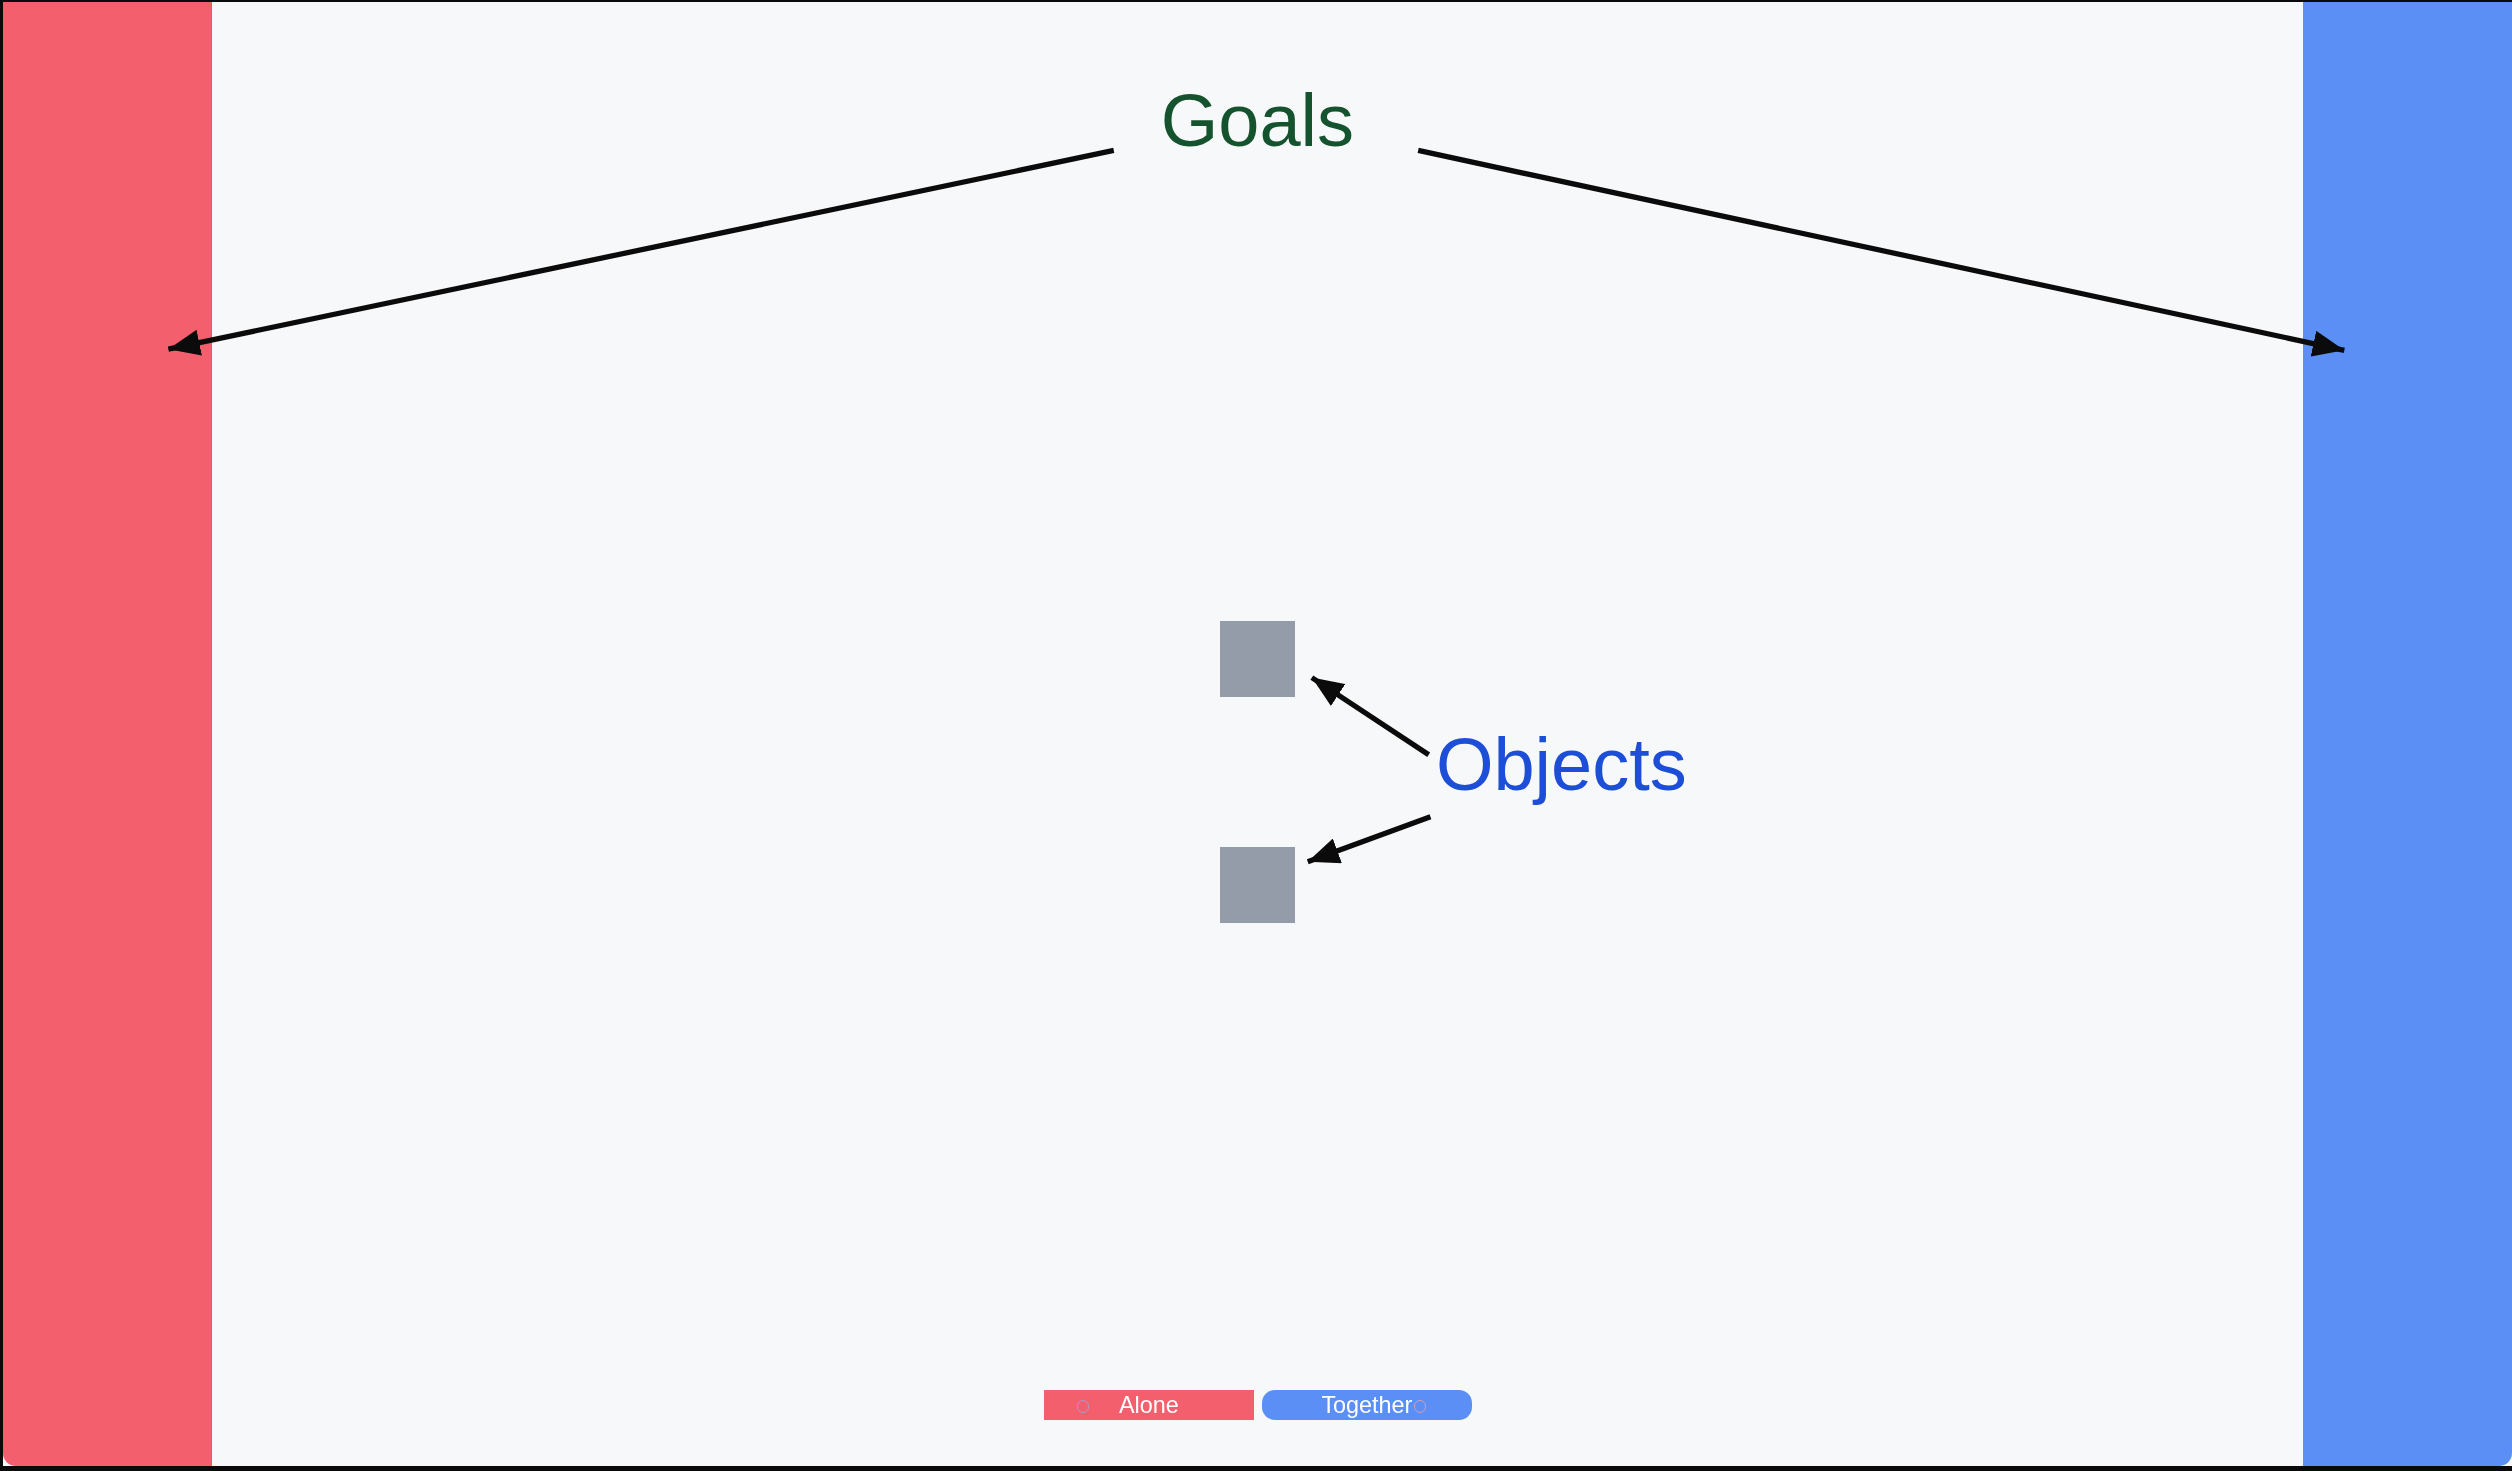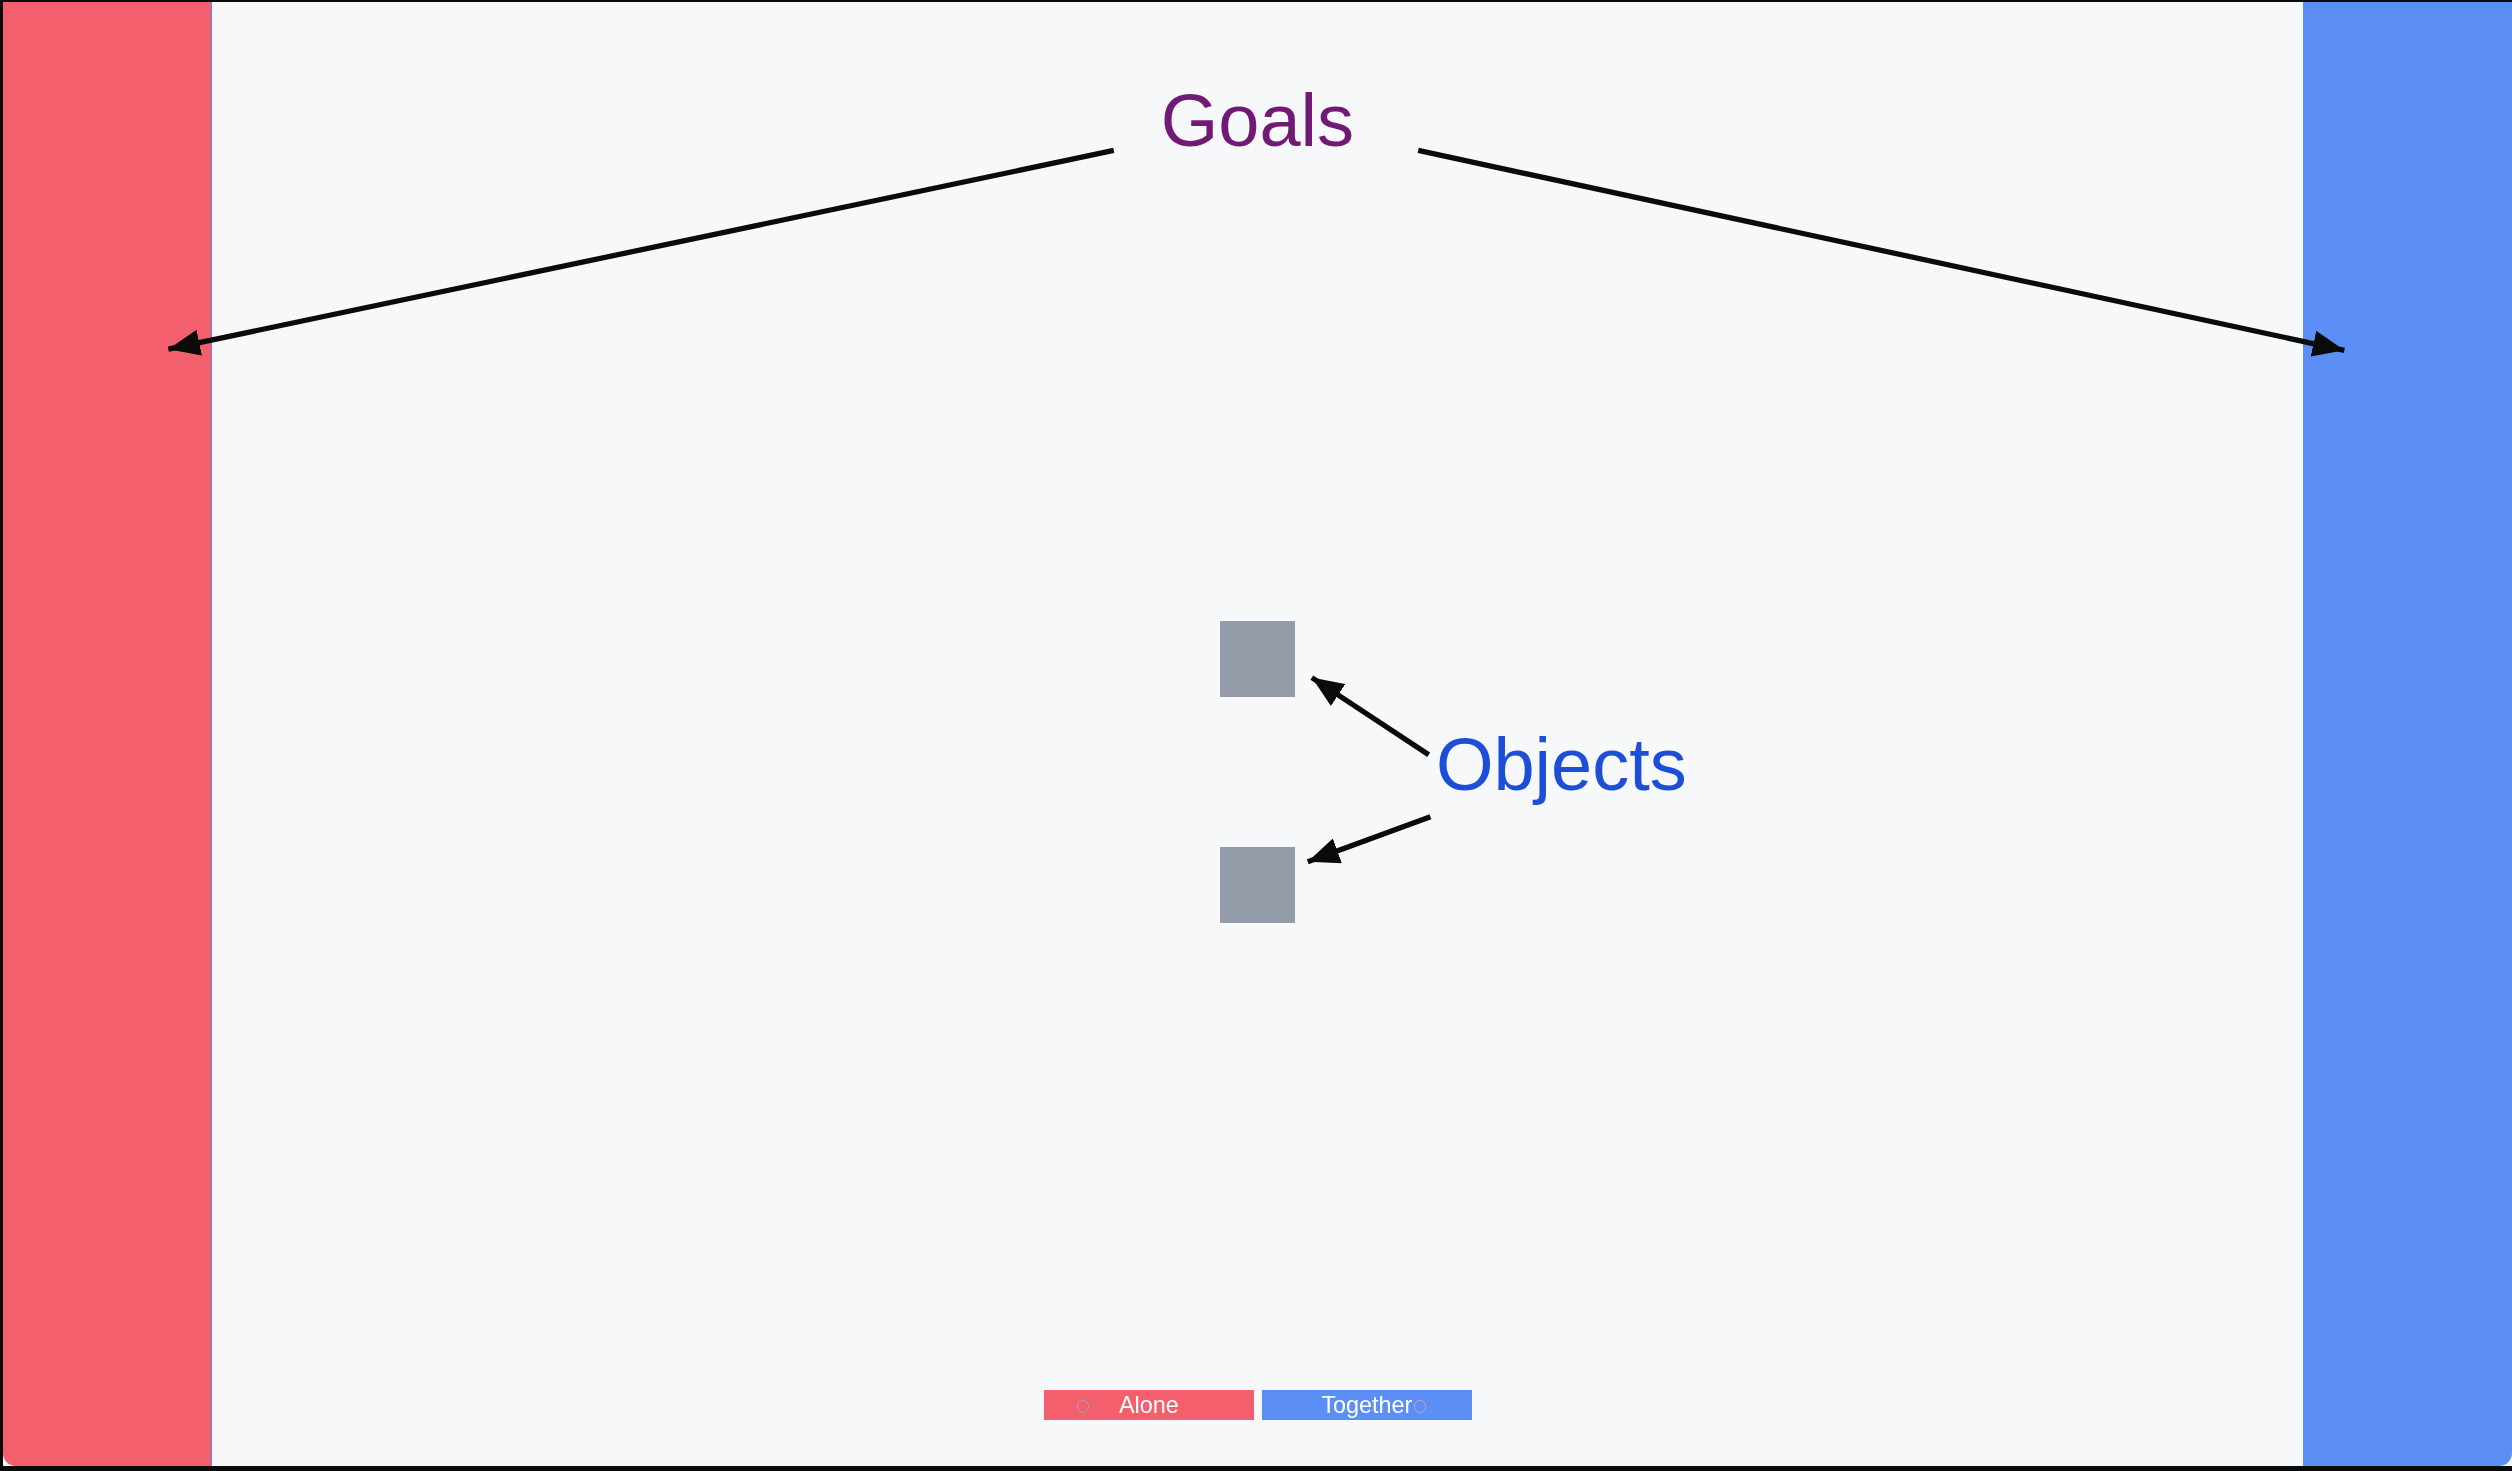--- a/index.html
+++ b/index.html
@@ -40,21 +40,21 @@
     right:0;width:209px;
     background:var(--goal-blue);
     border-radius:0 0 13px 0;
   }
   .title{
     position:absolute;
     left:0;right:0;top:82px;
     text-align:center;
     font-size:74px;
     line-height:1;
-    color:#701a75;
+    color:#14532d;
     letter-spacing:0;
   }
   .objects-label{
     position:absolute;
     left:1433px;top:726px;
     font-size:74px;
     line-height:1;
     color:#1d4ed8;
   }
   .obj{
@@ -79,21 +79,21 @@
     width:210px;height:30px;
     border:none;
     display:flex;align-items:center;justify-content:center;
     color:var(--button-text);
     font-size:23.4px;
     font-family:"Liberation Sans", sans-serif;
     cursor:pointer;
     padding:13px;
   }
   .btn-alone{left:1041px;background:var(--goal-red);}
-  .btn-together{left:1259px;background:var(--goal-blue);}
+  .btn-together{left:1259px;background:var(--goal-blue);border-radius:13px;}
   .radio-dot{
     position:absolute;
     top:50%;
     width:10.5px;height:10.5px;
     margin-top:-5.3px;
     border-radius:50%;
     border:1.2px solid;
     background:transparent;
   }
   .radio-dot.in-alone{left:33px;border-color:rgba(150,172,235,0.75);}

